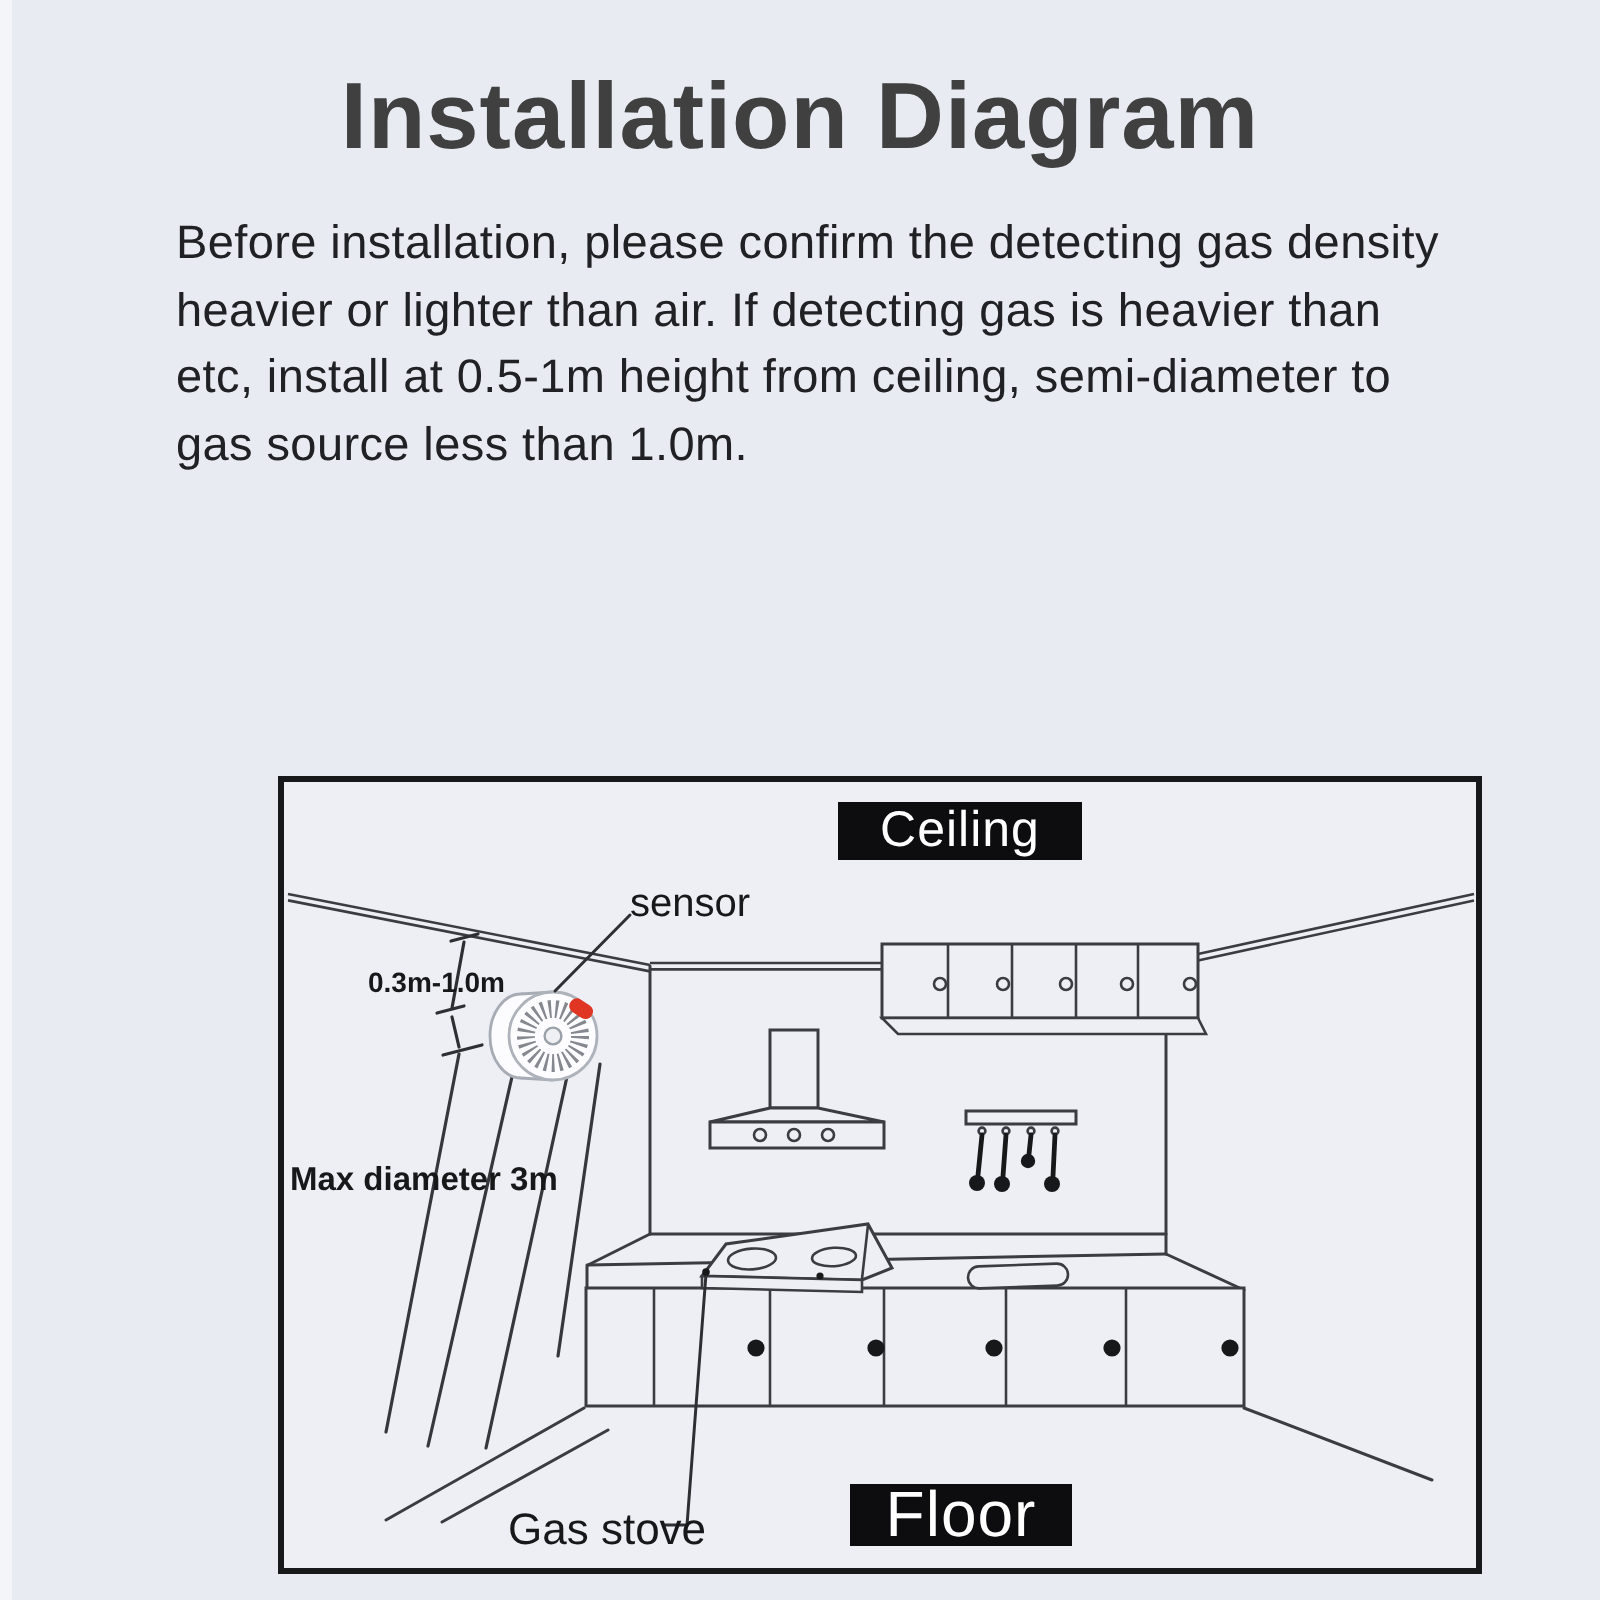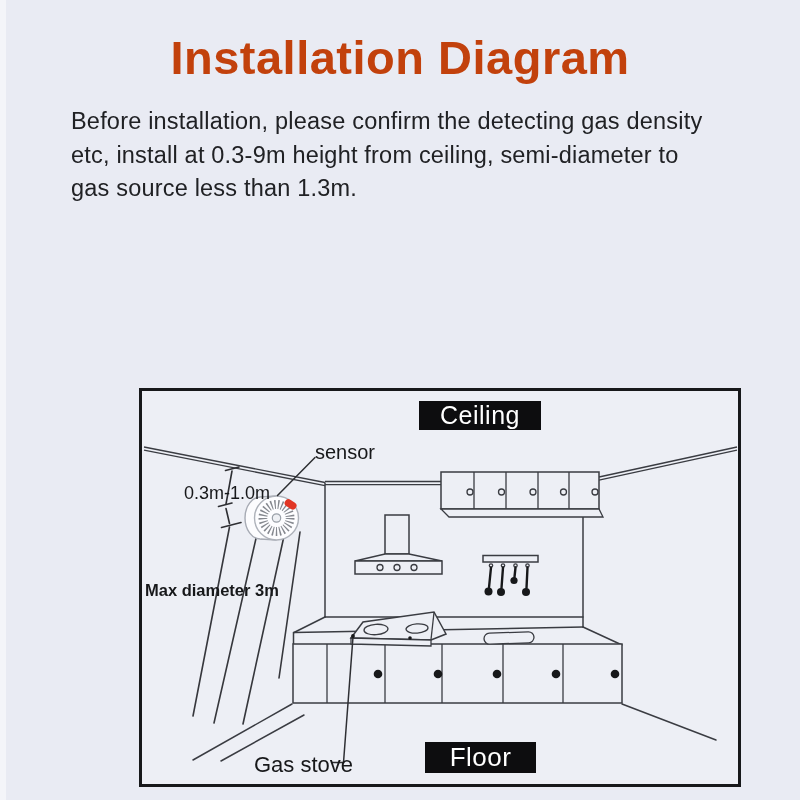--- a/index.html
+++ b/index.html
@@ -6,23 +6,23 @@
   body{
     width:800px;height:800px;overflow:hidden;position:relative;
     background:var(--page-background,#e9ebf3);
     font-family:"Liberation Sans",sans-serif;
     color:var(--ink,#1b1c1f);
   }
   .stage{position:absolute;inset:0;width:800px;height:800px;}
   .edge-strip{position:absolute;left:0;top:0;width:6px;height:800px;background:#f4f5f9;}
   .page-title{
     position:absolute;left:0;top:30px;width:800px;text-align:center;
-    font-size:47px;font-weight:700;letter-spacing:.5px;color:#c2410c;
-  }
-  .intro{position:absolute;left:71px;top:105px;width:660px;}
+    font-size:47px;font-weight:700;letter-spacing:.5px;color:#404040;
+  }
+  .intro{position:absolute;left:88px;top:105px;width:660px;}
   .intro .line{
     height:33.5px;line-height:33.5px;font-size:23.5px;letter-spacing:.2px;
     color:#202124;white-space:nowrap;
   }
   .diagram{position:absolute;left:0;top:16px;width:800px;height:800px;margin-left:36px;}
   .diagram svg{position:absolute;left:0;top:0;pointer-events:none;}
   
   .ln{stroke:var(--line,#3a3c42);stroke-width:1.5;fill:none;stroke-linecap:round;}
   .ln-thin{stroke:var(--line,#3a3c42);stroke-width:1.3;fill:none;}
   .fillshape{fill:var(--shape-fill,#edeff5);stroke:var(--line,#3a3c42);stroke-width:1.5;}
@@ -42,39 +42,40 @@
   .dim{stroke:#2e2f33;stroke-width:1.6;fill:none;stroke-linecap:round;}
   .fan{stroke:#36373c;stroke-width:1.6;fill:none;stroke-linecap:round;}
   .pointer{stroke:#2e2f33;stroke-width:1.5;fill:none;stroke-linecap:round;}
   
   .dlabel{position:absolute;white-space:nowrap;color:#17181a;}
   .label-box{
     position:absolute;background:var(--label-background,#0d0d0f);
     color:var(--label-text,#fff);text-align:center;letter-spacing:.5px;
   }
   .ceiling-box{left:383px;top:385px;width:122px;height:29px;font-size:25px;line-height:29px;}
-  .floor-box{left:389px;top:726px;width:111px;height:31px;font-size:26px;line-height:31px;}
+  .floor-box{left:389px;top:726px;width:111px;height:31px;font-size:32px;line-height:31px;}
   .sensor-label{left:279px;top:425px;font-size:20px;text-align:right;}
-  .height-range-label{left:148px;top:467px;font-size:18px;font-weight:400;}
+  .height-range-label{left:148px;top:467px;font-size:14px;font-weight:700;}
   .max-diameter-label{left:109px;top:565px;font-size:16.5px;font-weight:600;text-align:center;}
   .gas-stove-label{left:218px;top:736px;font-size:22px;}
 </style>
 </head>
 <body>
 
 <div class="stage">
 
   <div class="edge-strip"></div>
 
   <div class="page-title">Installation Diagram</div>
 
   <div class="intro">
     <div class="line">Before installation, please confirm the detecting gas density</div>
-    <div class="line">etc, install at 0.3-9m height from ceiling, semi-diameter to</div>
-    <div class="line">gas source less than 1.3m.</div>
+    <div class="line">heavier or lighter than air. If detecting gas is heavier than</div>
+    <div class="line">etc, install at 0.5-1m height from ceiling, semi-diameter to</div>
+    <div class="line">gas source less than 1.0m.</div>
   </div>
 
   <div class="diagram">
     <svg width="800" height="800" viewBox="0 0 800 800">
 
       <rect x="104.5" y="373.5" width="599" height="396" fill="var(--shape-fill,#edeff5)" stroke="#17181a" stroke-width="3"></rect>
 
       <g>
         <line class="ln-thin" x1="108" y1="431" x2="289" y2="466.5"></line>
         <line class="ln-thin" x1="108" y1="434.2" x2="289" y2="469.7"></line>

